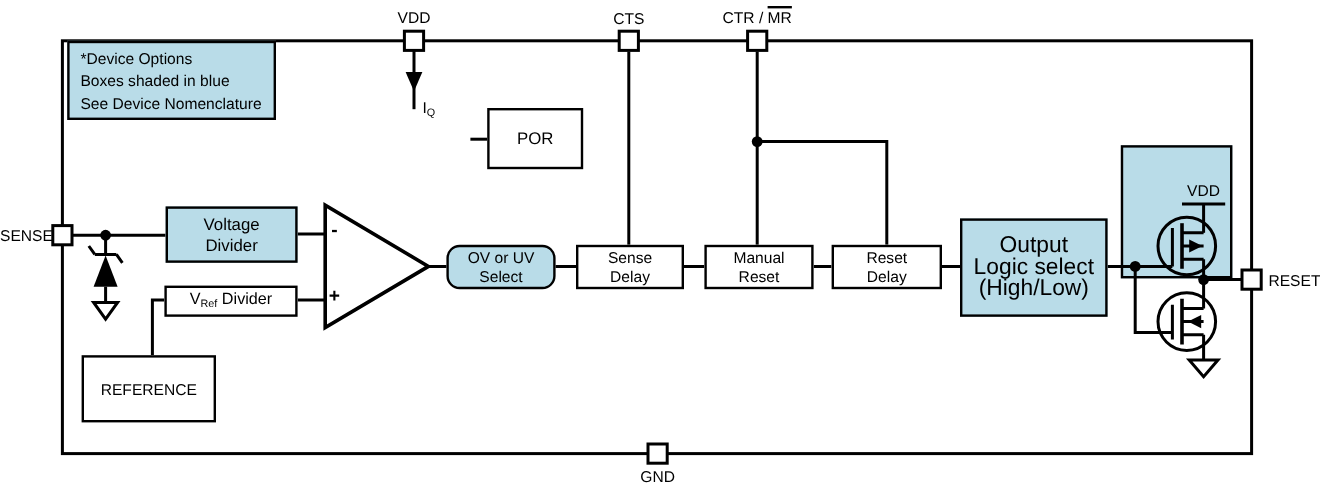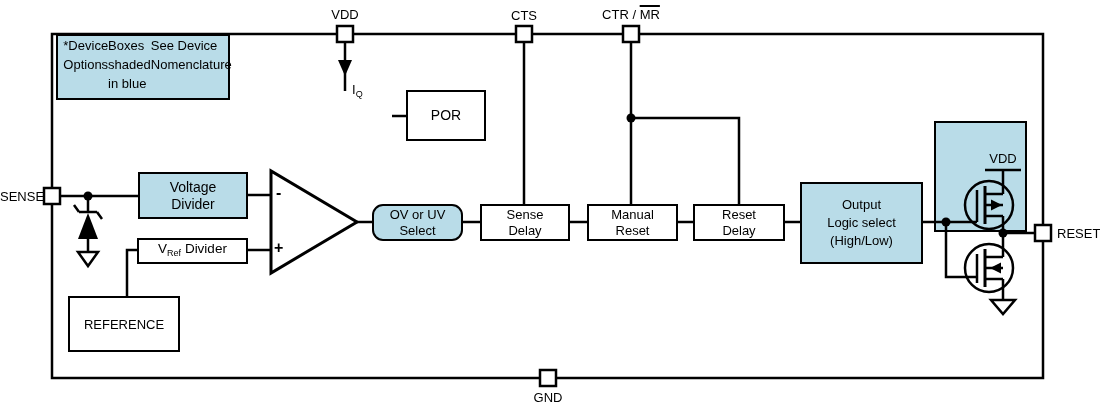--- a/index.html
+++ b/index.html
@@ -16,21 +16,21 @@
   }
   .shaded{background:var(--shaded,#b9dce8);}
   .plain-shade{position:absolute;box-sizing:border-box;border:2.5px solid #000;z-index:1;}
   .lbl{position:absolute;font-size:13px;line-height:15px;white-space:nowrap;z-index:4;}
   .ctr{text-align:center;}
   .rt{text-align:right;}
   .overline{text-decoration:overline;text-decoration-thickness:1.5px;}
   .sub{font-size:9px;vertical-align:-3px;}
   .note{
     position:absolute;box-sizing:border-box;border:2.5px solid #000;
-    display:flex;justify-content:center;
+    display:flex;flex-direction:column;justify-content:center;
     font-size:13px;line-height:19px;text-align:left;padding-left:9px;z-index:3;
   }
   .sign{position:absolute;z-index:4;font-size:16px;font-weight:700;line-height:14px;}
 </style>
 </head>
 <body>
 
 <div id="stage">
 
   <div class="plain-shade shaded" style="left:934px;top:121px;width:93px;height:111px;"></div>
@@ -153,21 +153,21 @@
   <div class="block" style="left:587px;top:204px;width:91px;height:37px;font-size:13px;line-height:16px;">
     <div>Manual</div>
     <div>Reset</div>
   </div>
 
   <div class="block" style="left:693px;top:204px;width:92px;height:37px;font-size:13px;line-height:16px;">
     <div>Reset</div>
     <div>Delay</div>
   </div>
 
-  <div class="block shaded" style="left:800px;top:182px;width:123px;height:82px;font-size:13px;line-height:18px;text-align:center;">
+  <div class="block shaded" style="left:800px;top:182px;width:123px;height:82px;font-size:19px;line-height:18px;text-align:center;">
     <div>Output</div>
     <div>Logic select</div>
     <div>(High/Low)</div>
   </div>
 
   <div class="lbl ctr" style="left:320px;top:7px;width:50px;">VDD</div>
   <div class="lbl ctr" style="left:499px;top:8px;width:50px;">CTS</div>
   <div class="lbl ctr" style="left:581px;top:7px;width:100px;"><span>CTR / </span><span class="overline">MR</span></div>
   <div class="lbl rt" style="left:0px;top:189px;width:41px;">SENSE</div>
   <div class="lbl ctr" style="left:523px;top:390px;width:50px;">GND</div>

